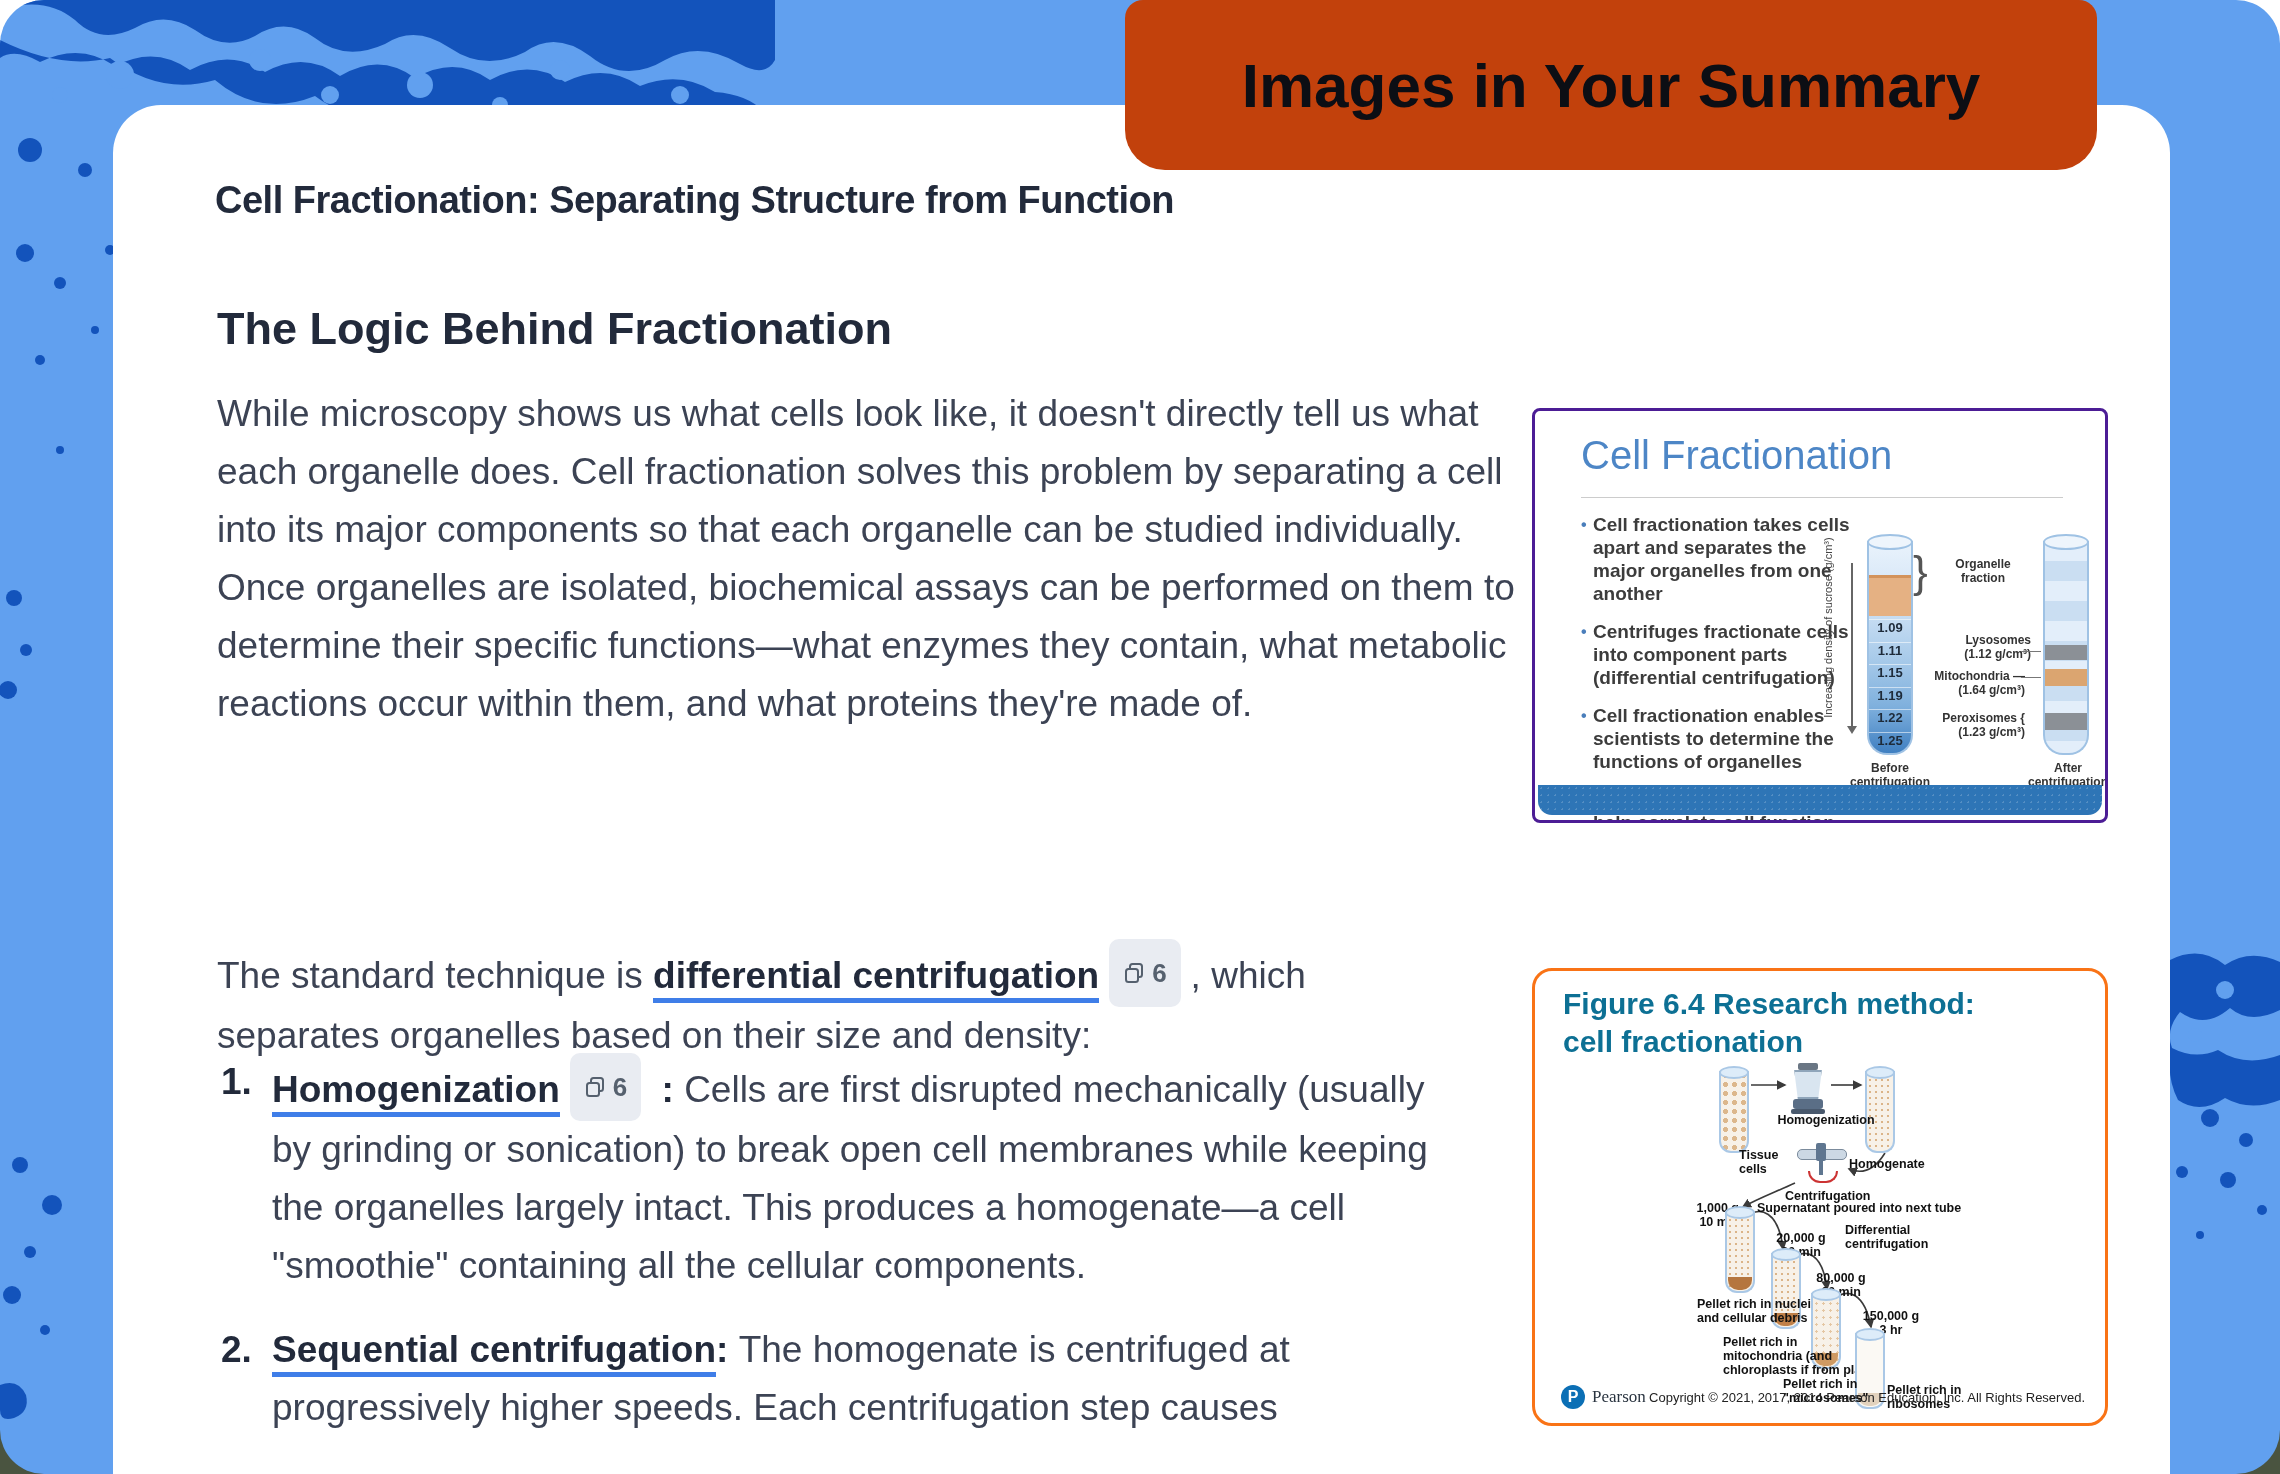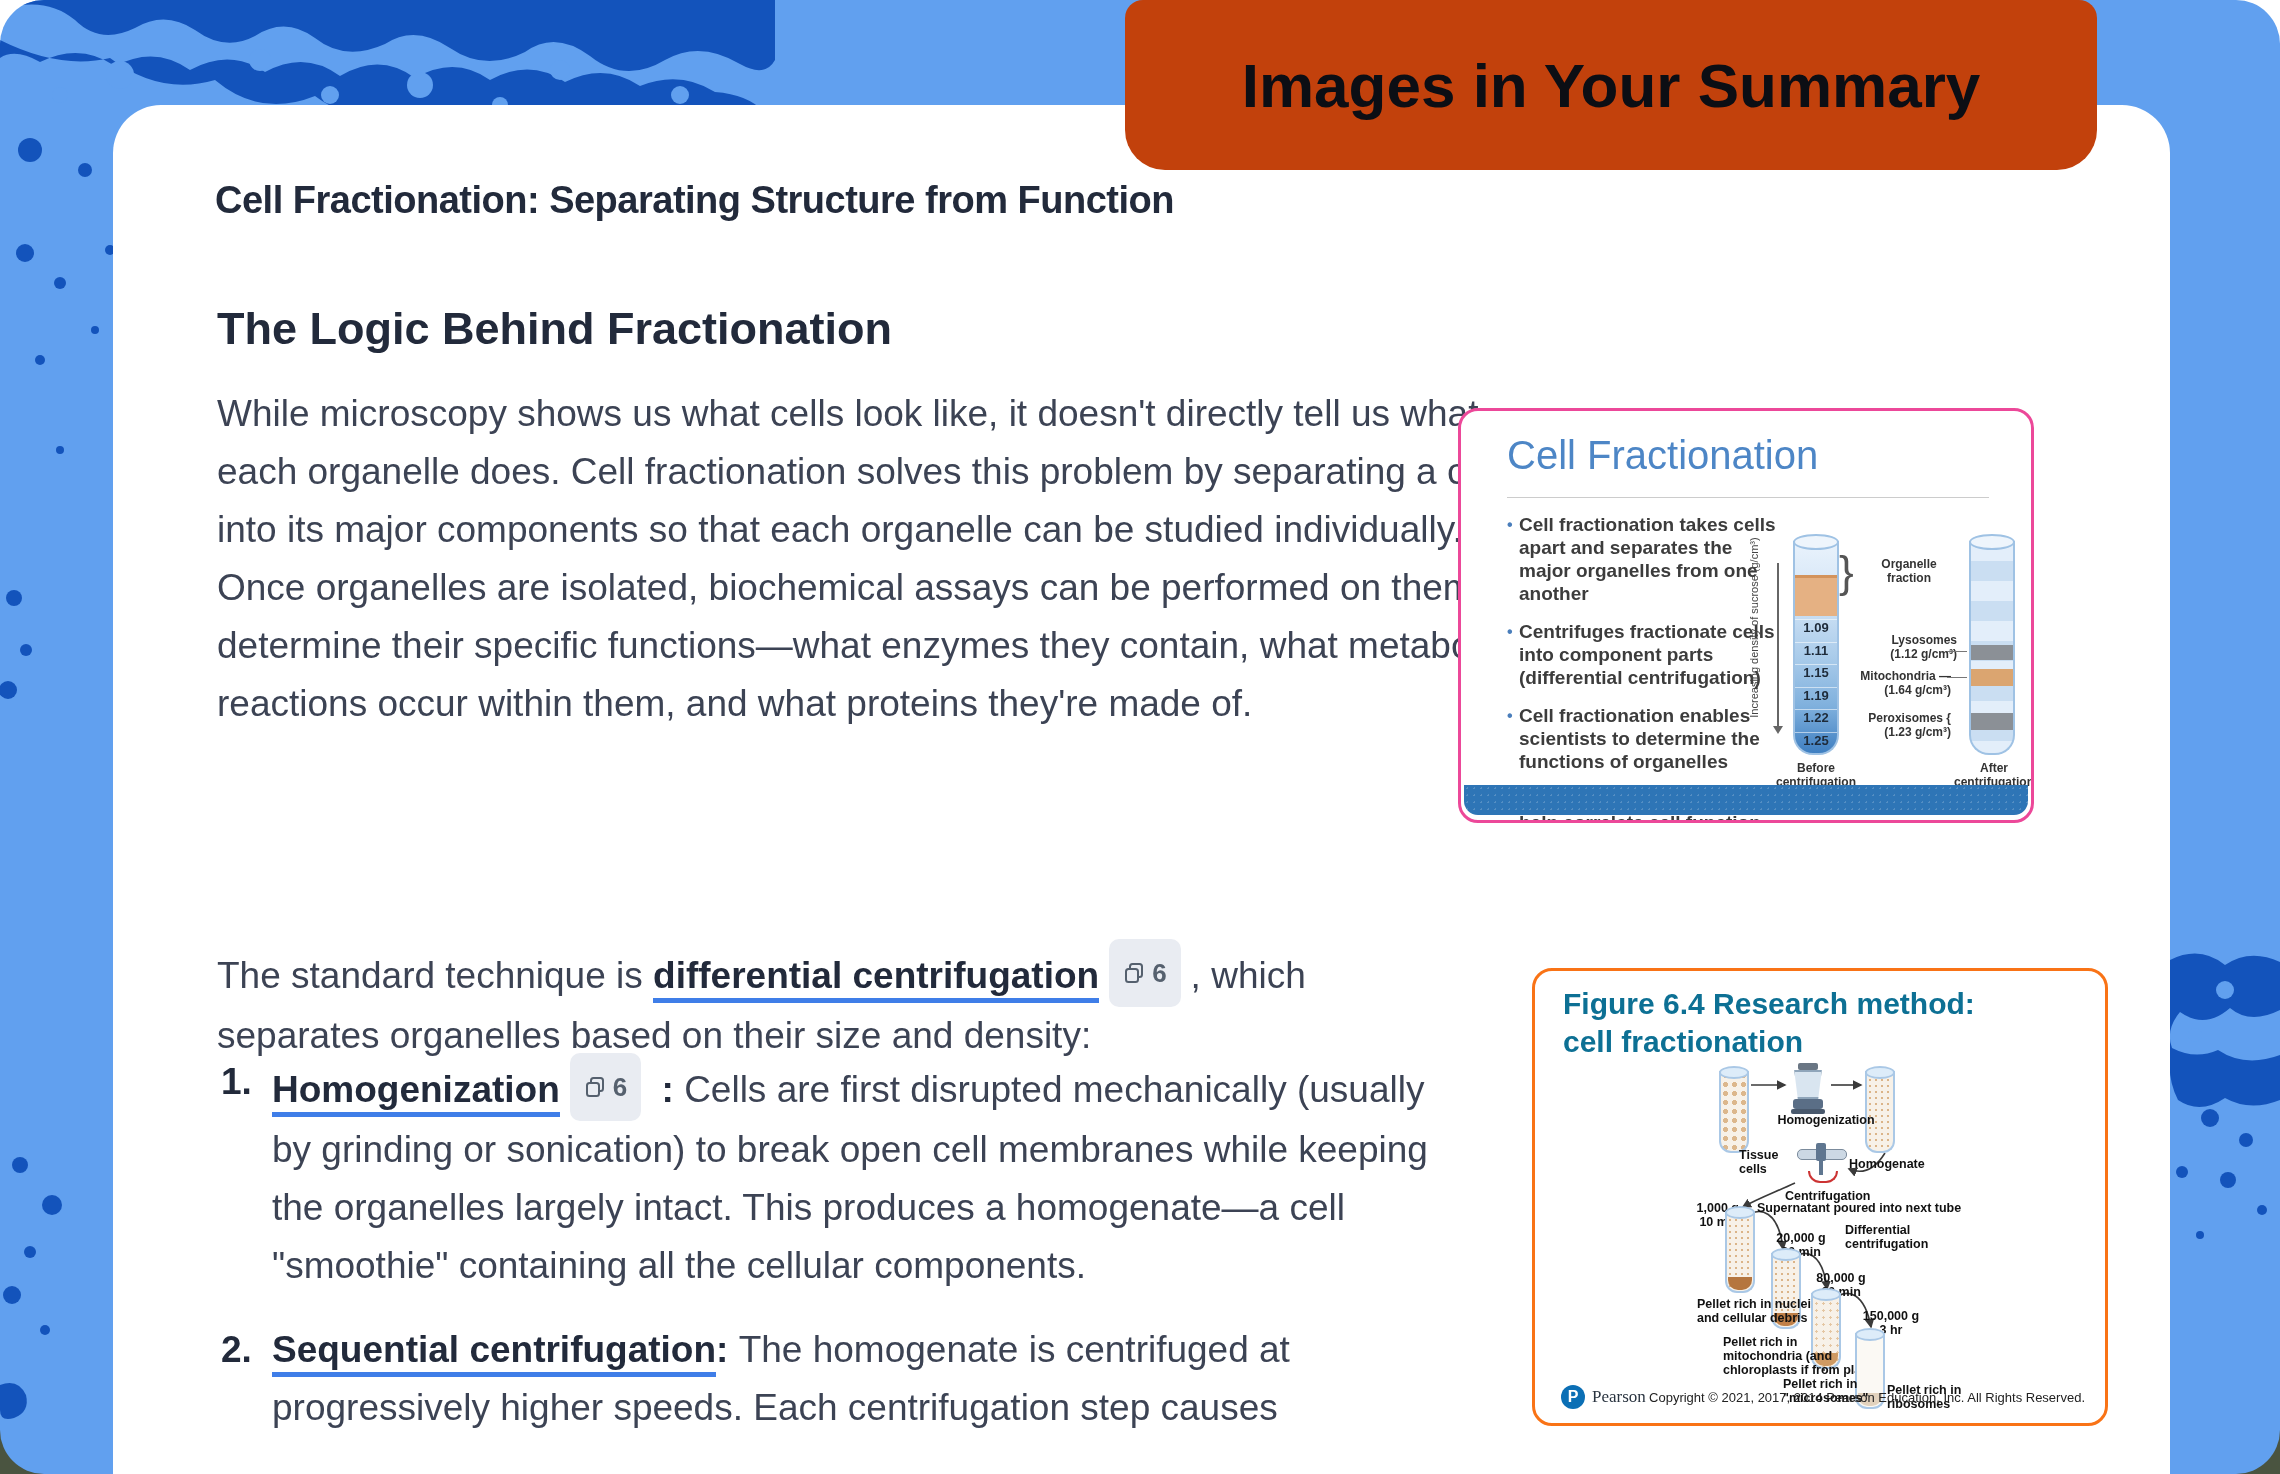--- a/index.html
+++ b/index.html
@@ -20,21 +20,21 @@
   .list{position:absolute;left:0;top:948px;width:1400px;font-size:37px;line-height:58px;color:#3c4354;}
   .li{position:relative;padding-left:159px;width:1190px;margin-bottom:26px;}
   .num{position:absolute;left:108px;top:0;font-weight:800;color:#222a3b;}
   .termlink{font-weight:800;color:#222a3b;border-bottom:5px solid #3f7ee8;padding-bottom:2px;cursor:pointer;}
   .boldsep{font-weight:800;color:#222a3b;}
   .cite{display:inline-flex;align-items:center;gap:7px;background:#e9ecf2;border-radius:10px;padding:5px 14px;margin:0 10px;vertical-align:4px;cursor:pointer;}
   .cite .n{font-size:26px;font-weight:700;color:#55606e;}
   .cite svg{display:block;}
   
   .slide{position:absolute;background:#fff;overflow:hidden;z-index:2;}
-  .slide1{left:1345px;top:303px;width:570px;height:409px;border:3px solid #ec4899;border-radius:20px;}
+  .slide1{left:1419px;top:303px;width:570px;height:409px;border:3px solid #4c1d95;border-radius:8px;}
   .s1title{position:absolute;left:46px;top:22px;font-size:40px;font-weight:400;color:#4d86c6;}
   .s1rule{position:absolute;left:46px;top:86px;width:482px;height:1px;background:#cccccc;}
   .s1bullets{position:absolute;left:46px;top:102px;width:282px;}
   .s1b{position:relative;padding-left:12px;font-size:19px;line-height:23px;font-weight:600;color:#3c3c3c;margin-bottom:15px;}
   .s1b .bm{position:absolute;left:0;top:0;color:#4a7ebb;font-size:16px;}
   
   .tube{position:absolute;border:2px solid #9fc2e4;border-top:none;border-radius:0 0 20px 20px;}
   .tube::before{content:"";position:absolute;top:-7px;left:-2px;right:-2px;height:12px;border:2px solid #9fc2e4;border-radius:50%;background:#eef5fc;}
   .t-left{left:332px;top:130px;width:42px;height:212px;background:linear-gradient(180deg,#eaf3fc 0%,#cfe2f5 30%,#a9cbea 55%,#7fb0dd 78%,#3f7fc1 100%);}
   .t-right{left:508px;top:130px;width:42px;height:212px;background:repeating-linear-gradient(180deg,#e3eefa 0px,#e3eefa 20px,#cadef2 20px,#cadef2 40px);}

